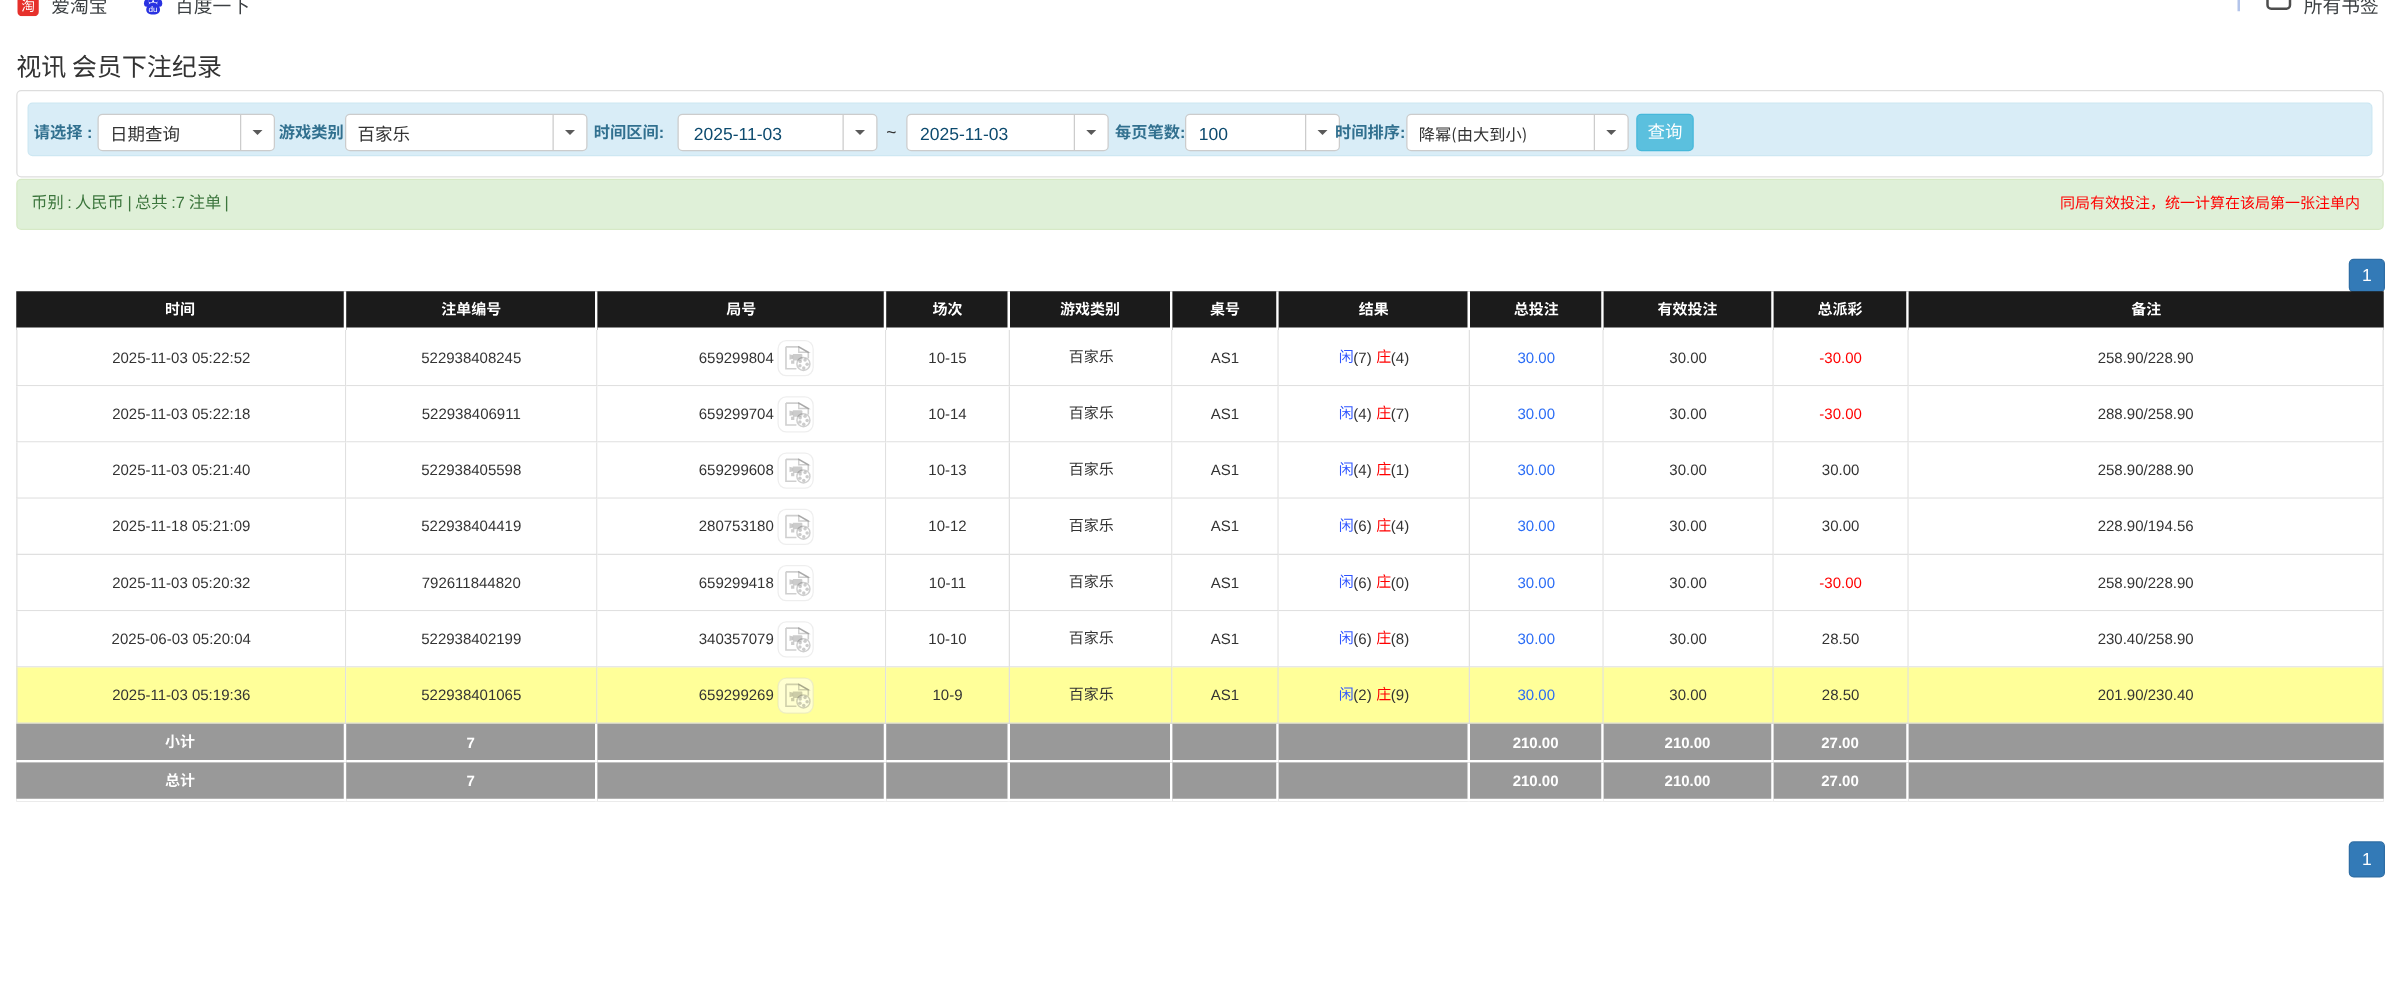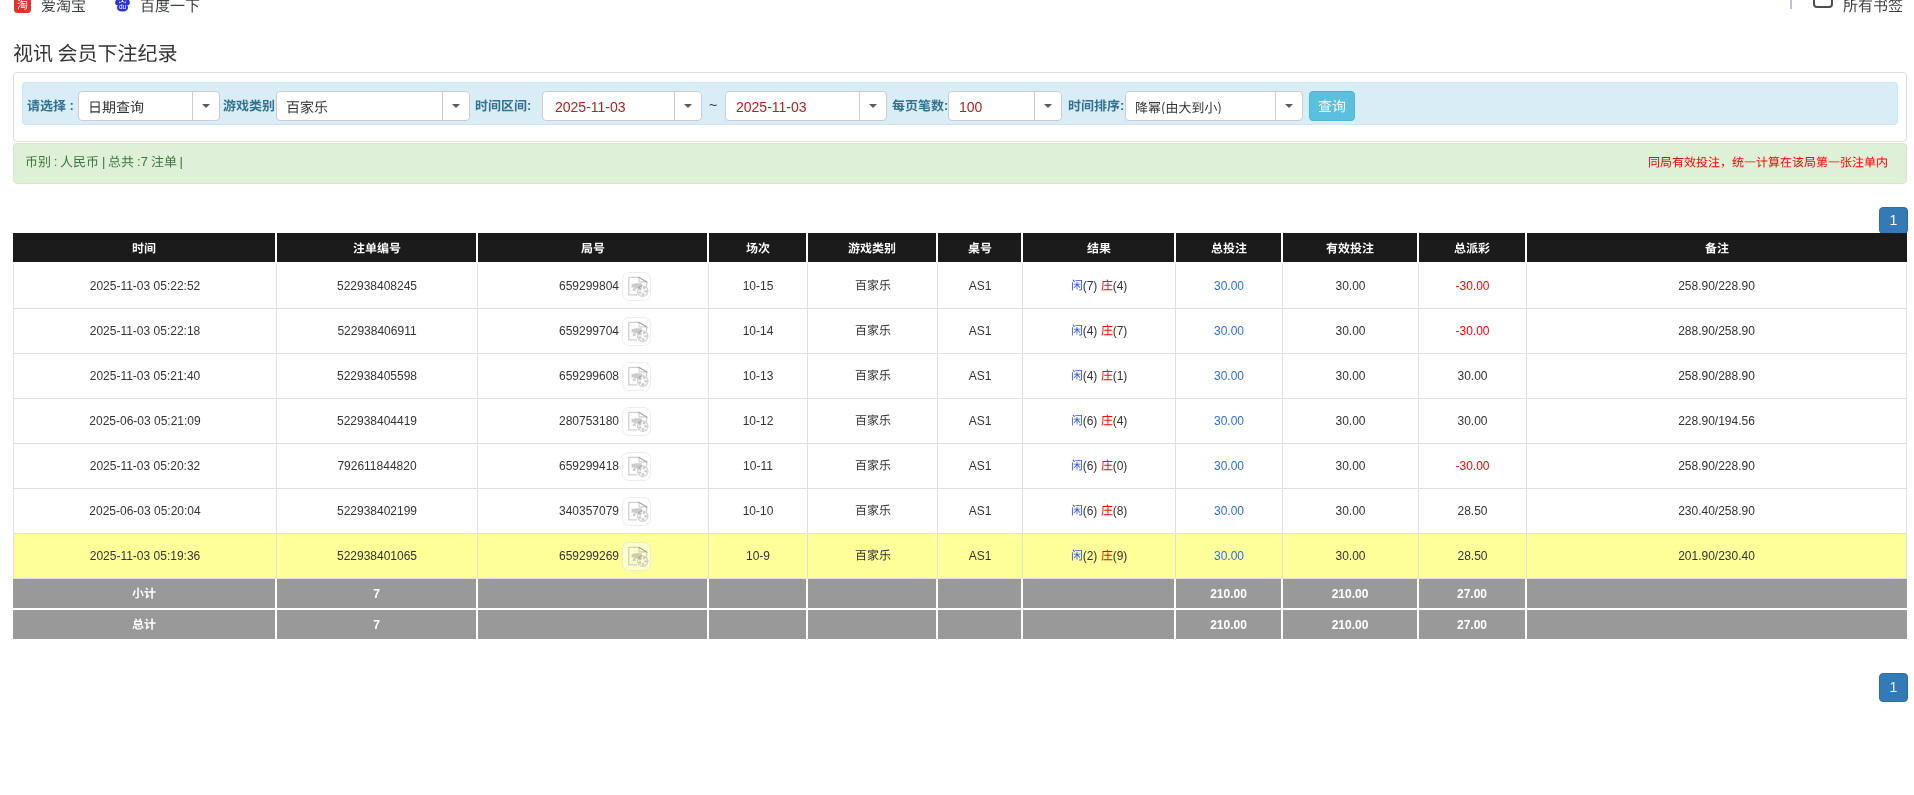--- a/index.html
+++ b/index.html
@@ -9,21 +9,21 @@
 .bm { position:absolute; left:0; top:0; width:1914px; height:13px; overflow:hidden; background:#fff; }
 .bmt { position:absolute; top:-3px; }
 .fav1 { position:absolute; left:14px; top:-4px; width:17px; height:17px; background:#e6302b; border-radius:3.5px; }
 .bmsep { position:absolute; left:1790px; top:0; width:2px; height:9px; background:#b3c4ea; }
 .folder { position:absolute; left:1813px; top:-10px; width:20px; height:18px; border:2px solid #4d4d4d; border-radius:4px; }
 .title { position:absolute; left:13px; top:43px; }
 .panel { position:absolute; left:13px; top:72px; width:1894px; height:70px; border:1px solid #ddd; border-radius:4px; background:#fff; }
 .fbar { position:absolute; left:22px; top:82px; width:1876px; height:43px; background:#d9edf7; border:1px solid #cde7f2; border-radius:4px; }
 .flab { position:absolute; top:98px; font-size:13px; font-weight:bold; color:#31708f; line-height:16px; white-space:pre; }
 .combo { position:absolute; top:91px; height:30px; background:#fff; border:1px solid #ccc; border-radius:4px; }
-.ct { position:absolute; left:9px; top:6px; font-size:14px; color:#b91c1c; white-space:pre; line-height:18px; }
+.ct { position:absolute; left:9px; top:6px; font-size:14px; color:#0c4a6e; white-space:pre; line-height:18px; }
 .arr { position:absolute; right:0; top:0; bottom:0; width:27px; border-left:1px solid #ccc; }
 .arr i { position:absolute; left:50%; top:50%; margin:-2px 0 0 -4px; width:0; height:0; border:4px solid transparent; border-top:4.5px solid #5a5a5a; border-bottom:none; }
 .tilde { position:absolute; top:97px; font-size:14px; color:#333; }
 .btnq { position:absolute; left:1309px; top:91px; width:46px; height:30px; background:#5bc0de; border:1px solid #46b8da; border-radius:4px; text-align:center; line-height:27px; }
 .alert { position:absolute; left:13px; top:143px; width:1894px; height:41px; background:#dff0d8; border:1px solid #d6e9c6; border-radius:4px; font-size:13px; color:#3c763d; }
 .alert .l { position:absolute; left:11px; top:10px; white-space:pre; word-spacing:-0.8px; }
 .alert .r { position:absolute; right:18px; top:11px; }
 .pg { position:absolute; background:#337ab7; border:1px solid #2e6da4; border-radius:4px; color:#fff; font-size:14px; text-align:center; }
 table { position:absolute; left:13px; top:233px; width:1894px; border-collapse:separate; border-spacing:0; table-layout:fixed; }
 th { background:#1b1b1b; height:31px; border-right:2px solid #fff; border-bottom:2px solid #fff; text-align:center; vertical-align:middle; padding:0; }
@@ -111,21 +111,21 @@
 <span class="tilde" style="left:709px;">~</span>
 <div class="combo" style="left:725px;width:162px;">
       <span class="ct" style="left:10px;">2025-11-03</span>
       <span class="arr">
         <i></i>
       </span>
     </div>
 <span class="flab" style="left:892px;"><svg class="cj" style="vertical-align:-1.56px;" width="52.0" height="13" viewBox="0 0 4000 1000" fill="#31708f">
         <use href="#b47394500"></use>
       </svg>:</span>
-<div class="combo" style="left:948px;width:114px;">
+<div class="combo" style="left:948px;width:124px;">
       <span class="ct" style="left:10px;">100</span>
       <span class="arr">
         <i></i>
       </span>
     </div>
 <span class="flab" style="left:1068px;"><svg class="cj" style="vertical-align:-1.56px;" width="52.0" height="13" viewBox="0 0 4000 1000" fill="#31708f">
         <use href="#b52893166"></use>
       </svg>:</span>
 <div class="combo" style="left:1125px;width:178px;">
       <span class="ct"><svg class="cj" style="vertical-align:-1.56px;" width="86.8" height="13" viewBox="0 0 6676 1000" fill="#333">
@@ -298,21 +298,21 @@
               <use href="#g47055714"></use>
             </svg>(4) <svg class="cj" style="vertical-align:-1.44px;" width="12.0" height="12" viewBox="0 0 1000 1000" fill="#f00">
               <use href="#g33101881"></use>
             </svg>(1)</td>
           <td><span class="lnk">30.00</span></td>
           <td>30.00</td>
           <td>30.00</td>
           <td>258.90/288.90</td>
         </tr>
 <tr class="d ">
-          <td>2025-06-03 05:21:09</td>
+          <td>2025-11-18 05:21:09</td>
           <td>522938404419</td>
           <td><span class="gno">280753180</span><span class="vic"><svg width="27" height="27" viewBox="0 0 29 29">
                 <path d="M6.2 4.8 H17.2 L25.4 9.5 V14.5 M6.2 4.8 V23.6 H15.2" fill="none" stroke="rgba(0,0,0,0.19)" stroke-width="1.4"></path>
                 <path d="M17.2 4.8 V9.5 H25.4 Z" fill="none" stroke="rgba(0,0,0,0.19)" stroke-width="1.2"></path>
                 <path d="M12.1 10.9 h7.3 a0.9 0.9 0 0 1 0.9 0.9 v3.9 a0.9 0.9 0 0 1 -0.9 0.9 h-7.3 z" fill="rgba(0,0,0,0.2)"></path>
                 <path d="M12.3 12.1 L9.2 11.2 V16 L12.3 15.1 Z" fill="rgba(0,0,0,0.2)"></path>
                 <path d="M10.6 16.6 h2.8 v2.7 h-2.8 z" fill="rgba(0,0,0,0.2)"></path>
                 <circle cx="21.2" cy="19.5" r="5.6" fill="rgba(255,255,255,0.3)" stroke="rgba(0,0,0,0.19)" stroke-width="1.3"></circle>
                 <circle cx="22.6" cy="16.2" r="1.5" fill="rgba(0,0,0,0.2)"></circle>
                 <circle cx="18.4" cy="17.4" r="1.5" fill="rgba(0,0,0,0.2)"></circle>

